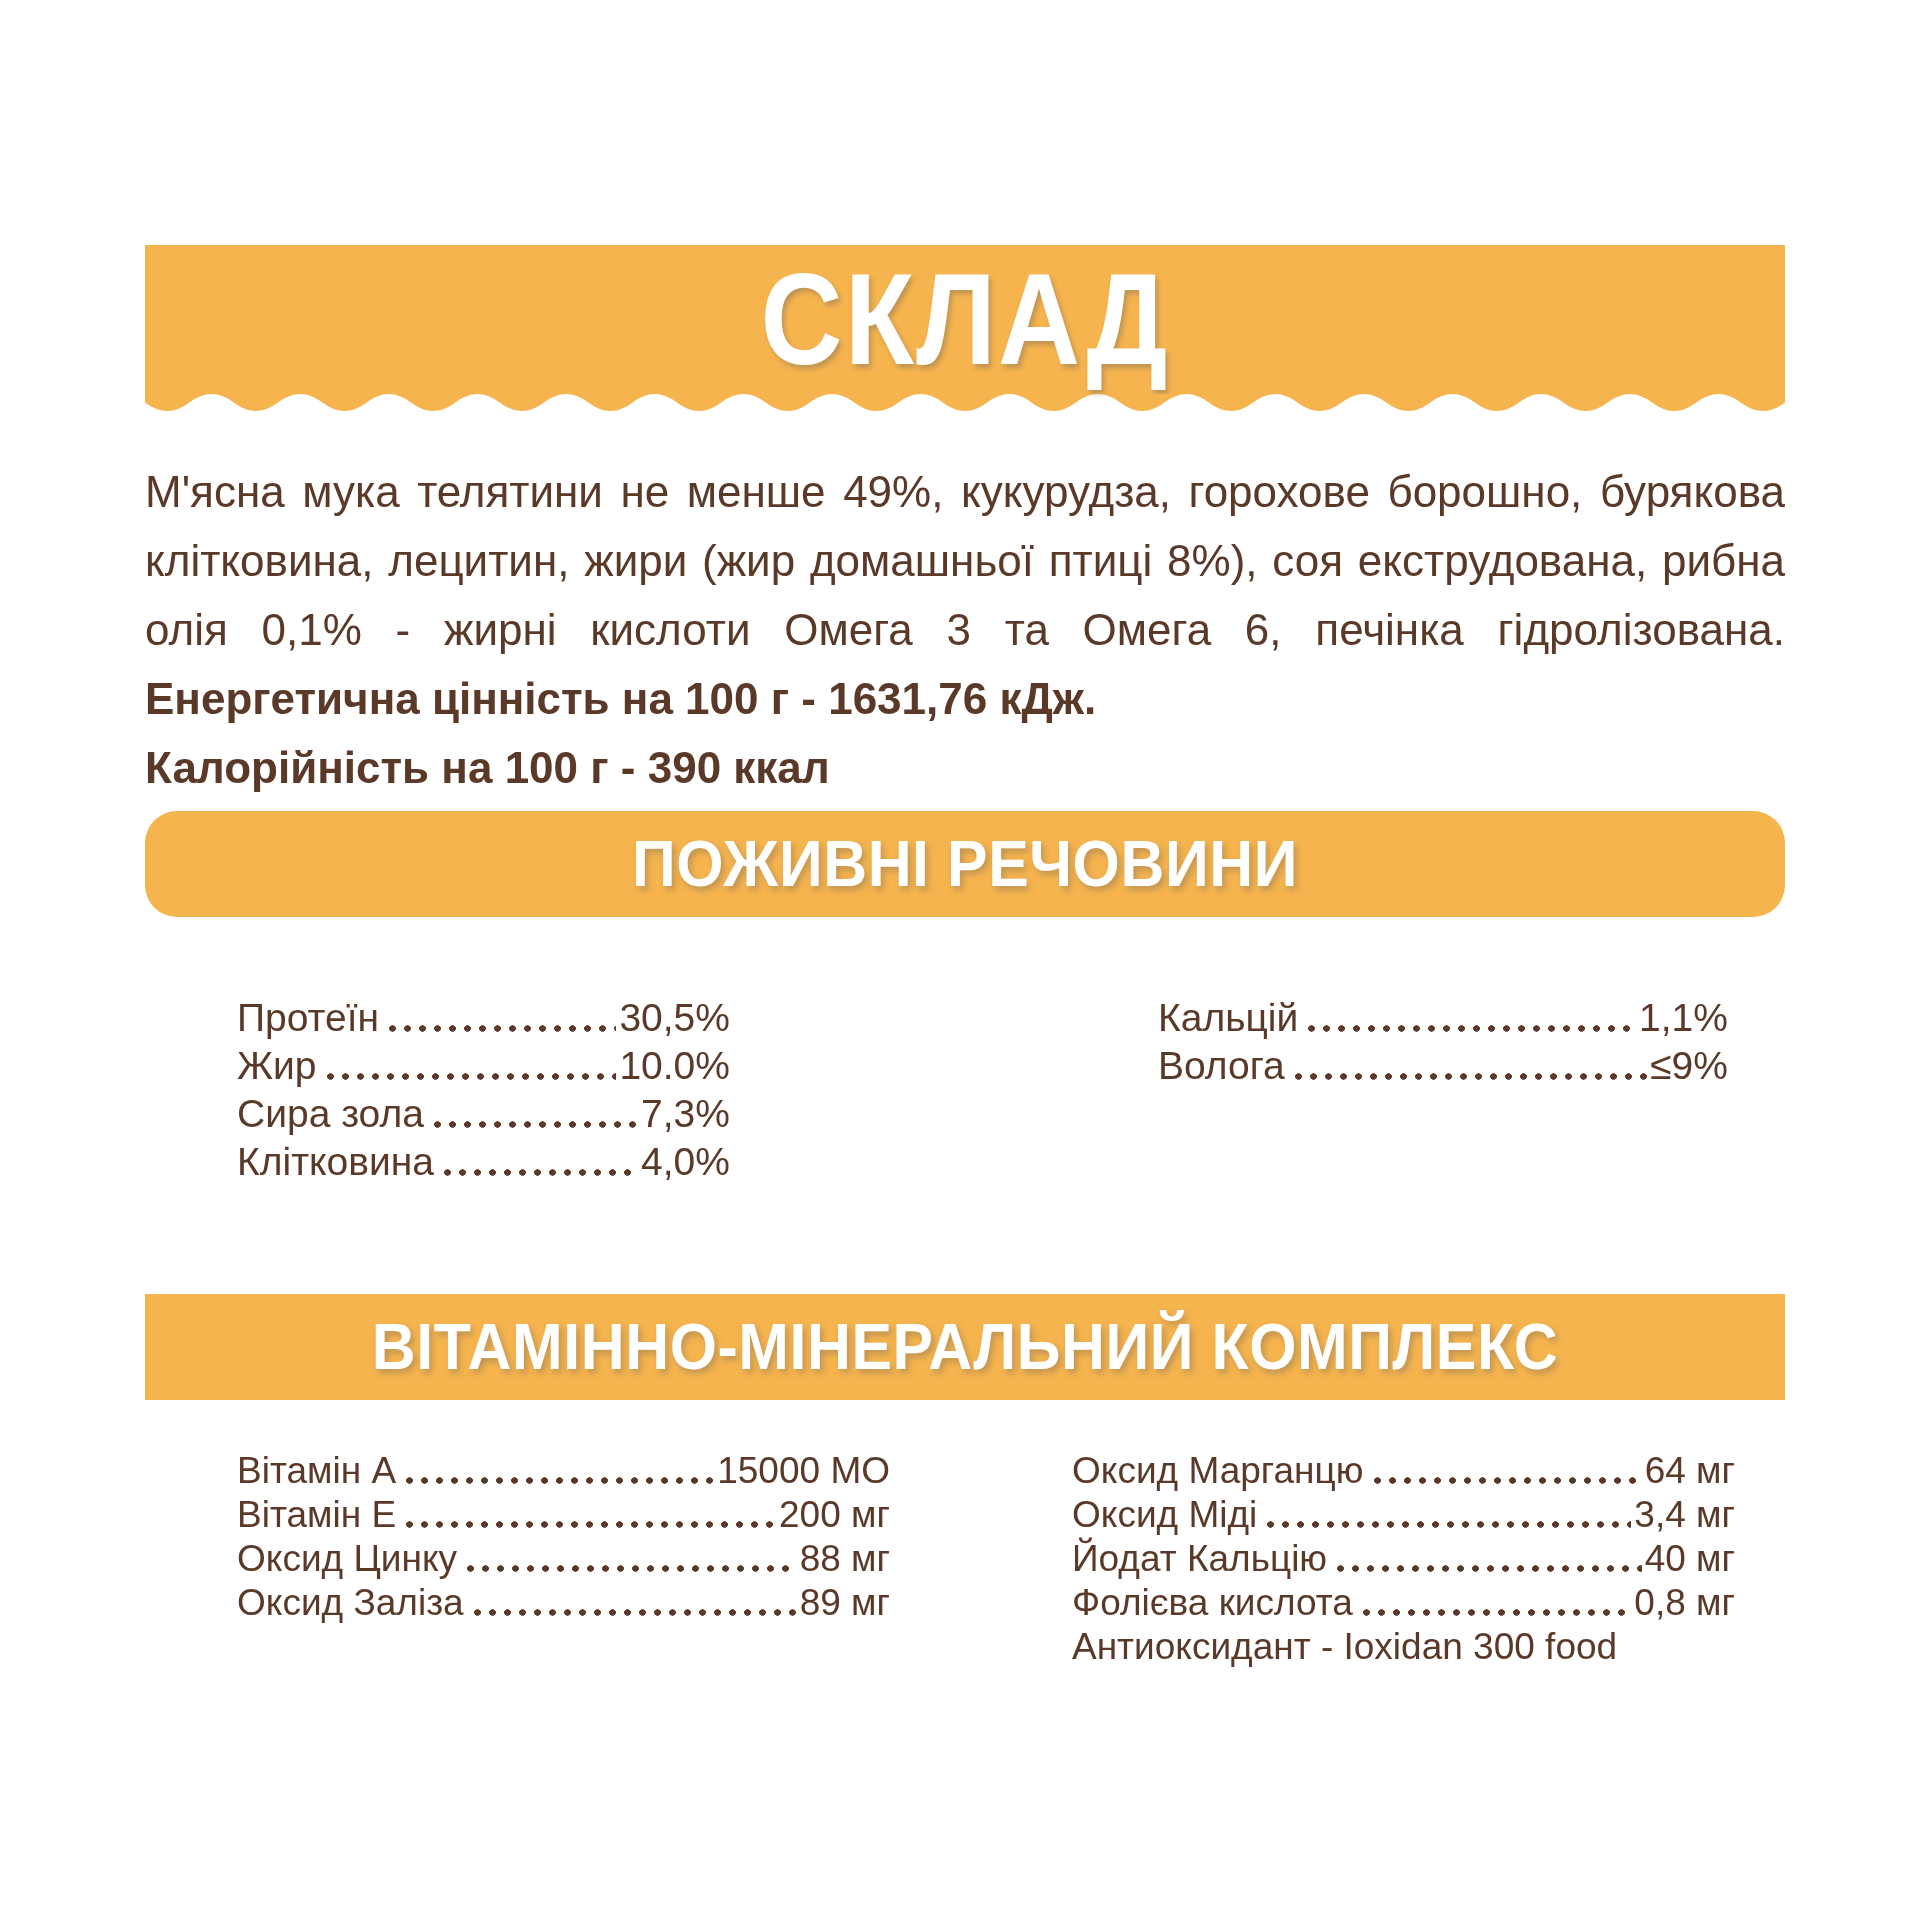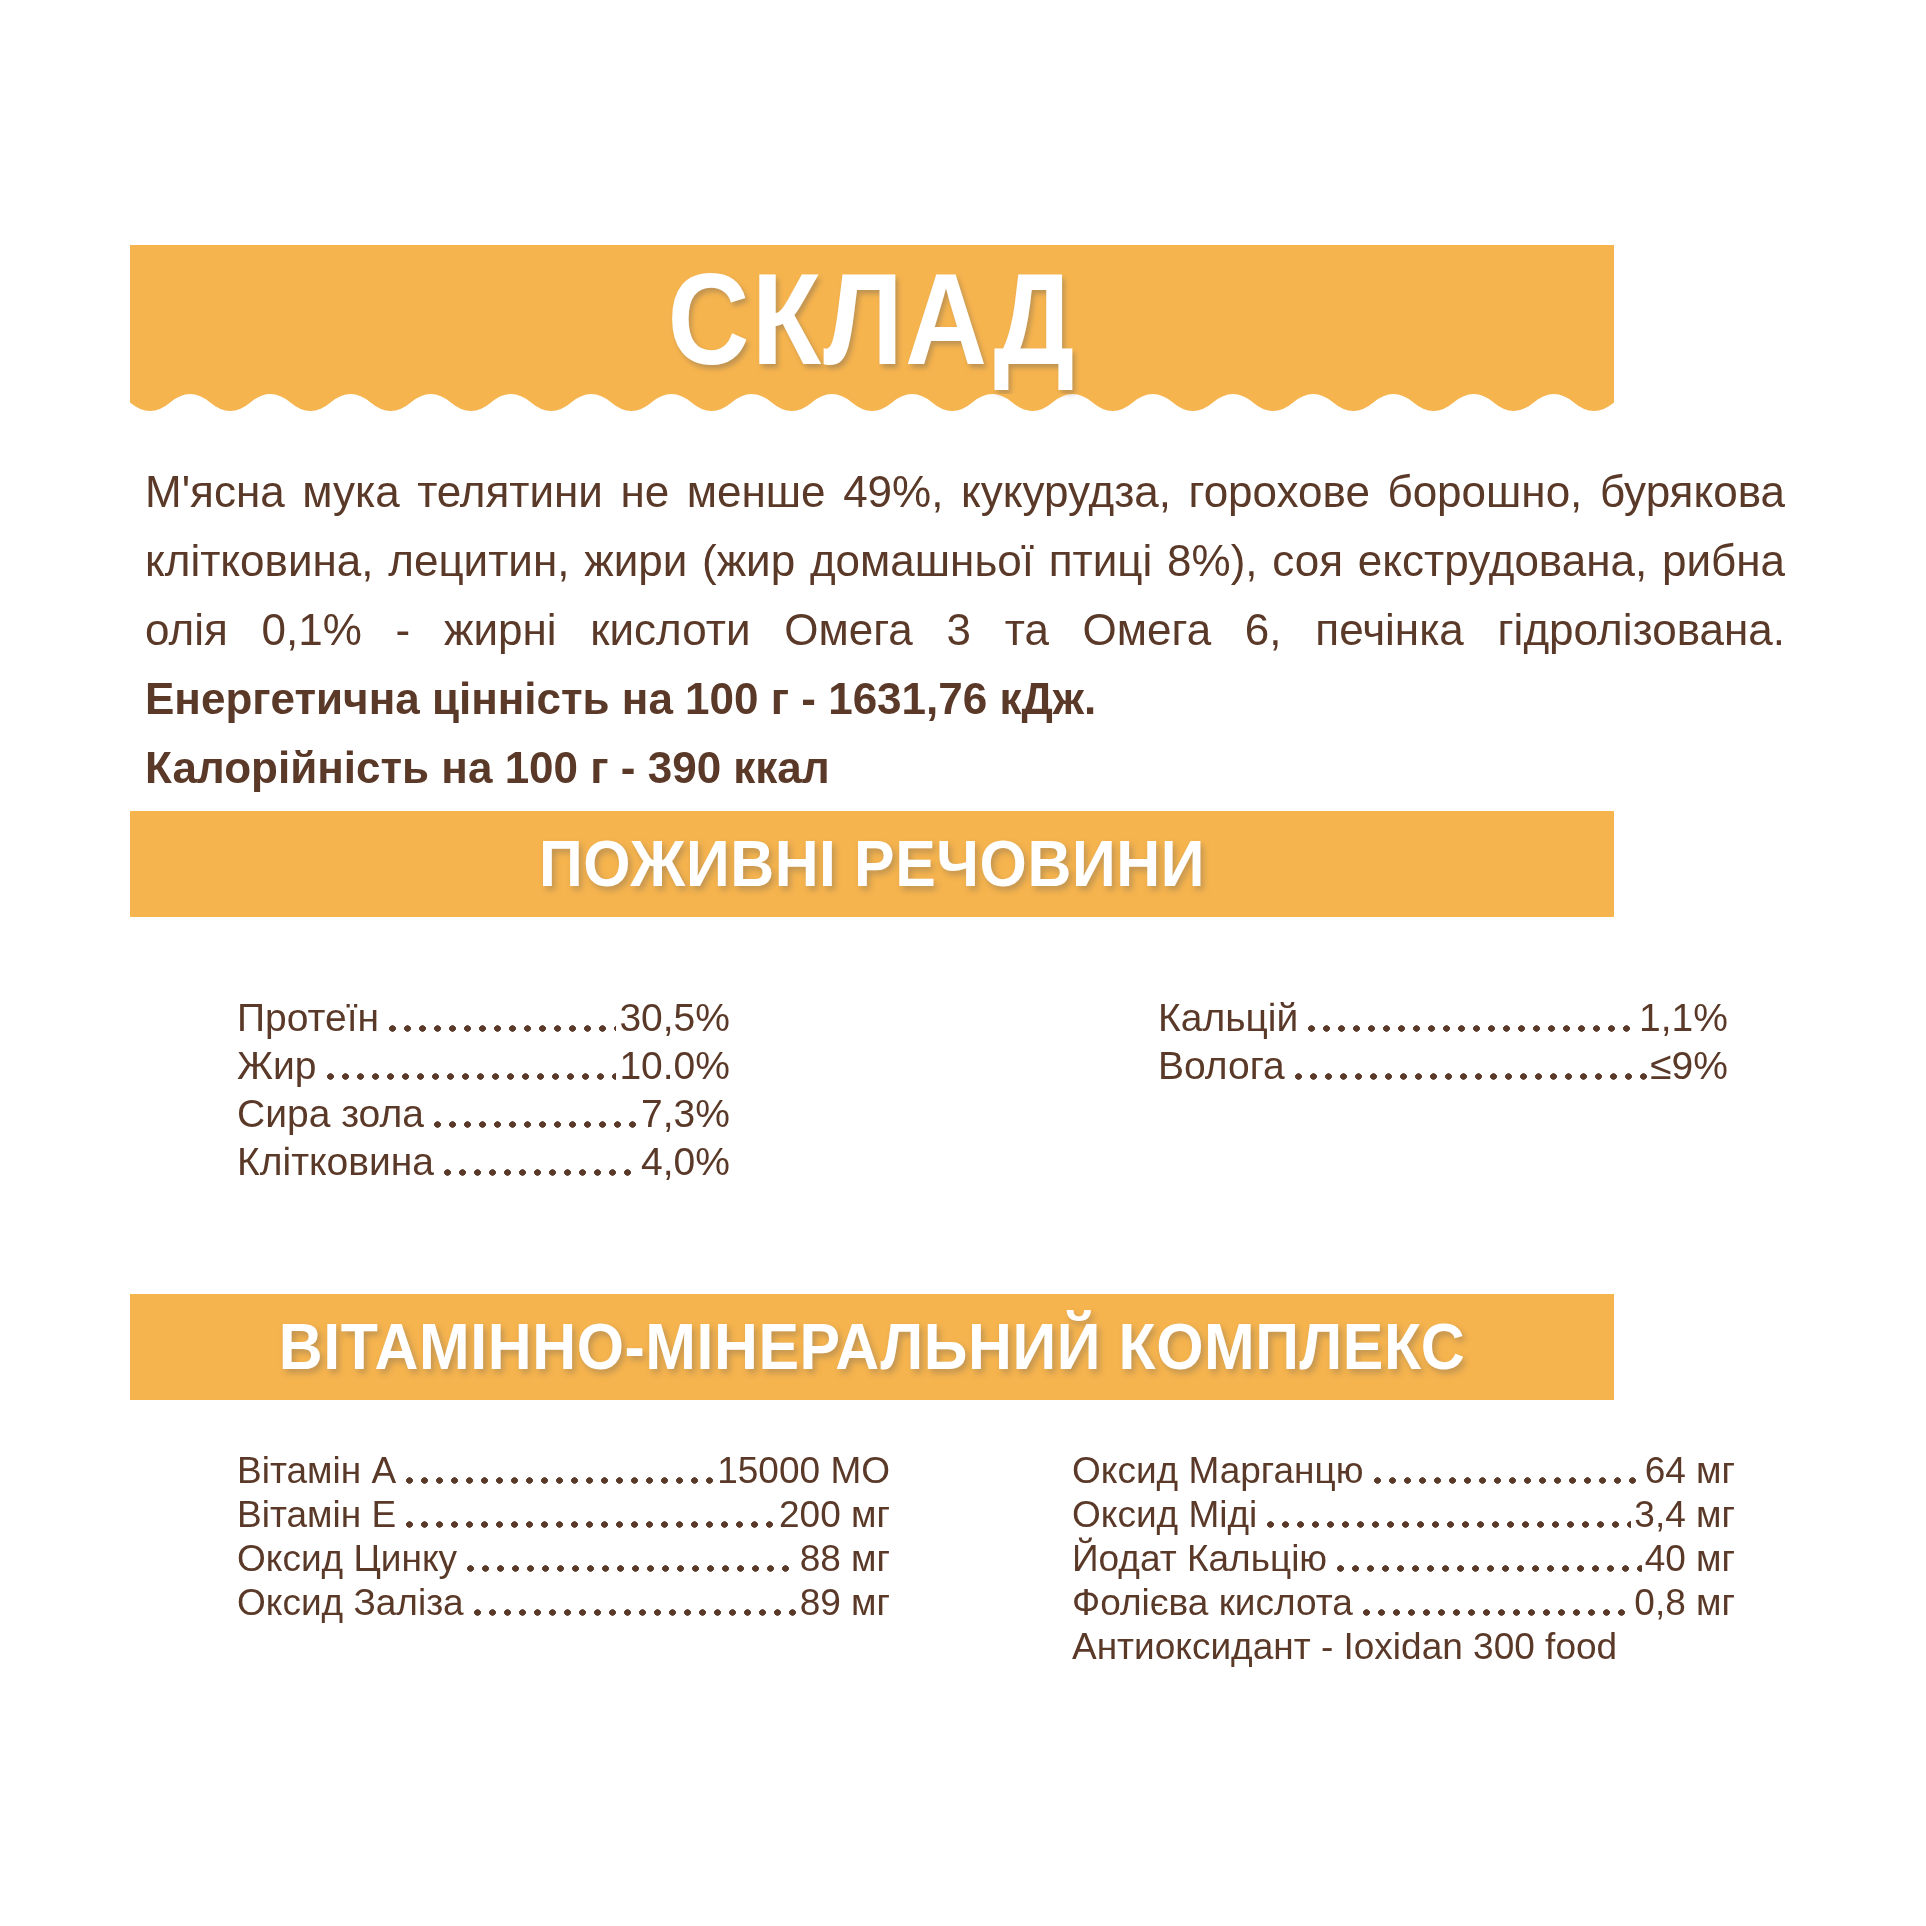--- a/index.html
+++ b/index.html
@@ -13,29 +13,29 @@
   body{
     width:1926px;height:1926px;overflow:hidden;position:relative;
     background:var(--bg);
     font-family:"Liberation Sans", sans-serif;
     color:var(--ink);
   }
   .sheet{position:absolute;inset:0;}
 
   
   .banner{
-    position:absolute;left:130px;width:1484px;
+    position:absolute;left:145px;width:1640px;
     background:var(--accent);
   }
   #banner-top{top:245px;height:149px;}
   #banner-top .wave{
     position:absolute;top:100%;left:0;width:100%;height:17px;display:block;
     color:var(--accent);
   }
-  #banner-nutrients{top:811px;height:106px;}
+  #banner-nutrients{top:811px;height:106px;border-radius:32px;}
   #banner-vitamins{top:1277px;height:106px;margin-top:17px;}
 
   h1,h2{
     margin:0;text-align:center;color:var(--heading);font-weight:bold;
     text-shadow:3.1px 4.3px 6.2px rgba(110,100,90,.40);
     white-space:nowrap;
   }
   h1{
     font-size:129px;line-height:149px;letter-spacing:2.5px;
     transform:scaleX(.88);transform-origin:center;

